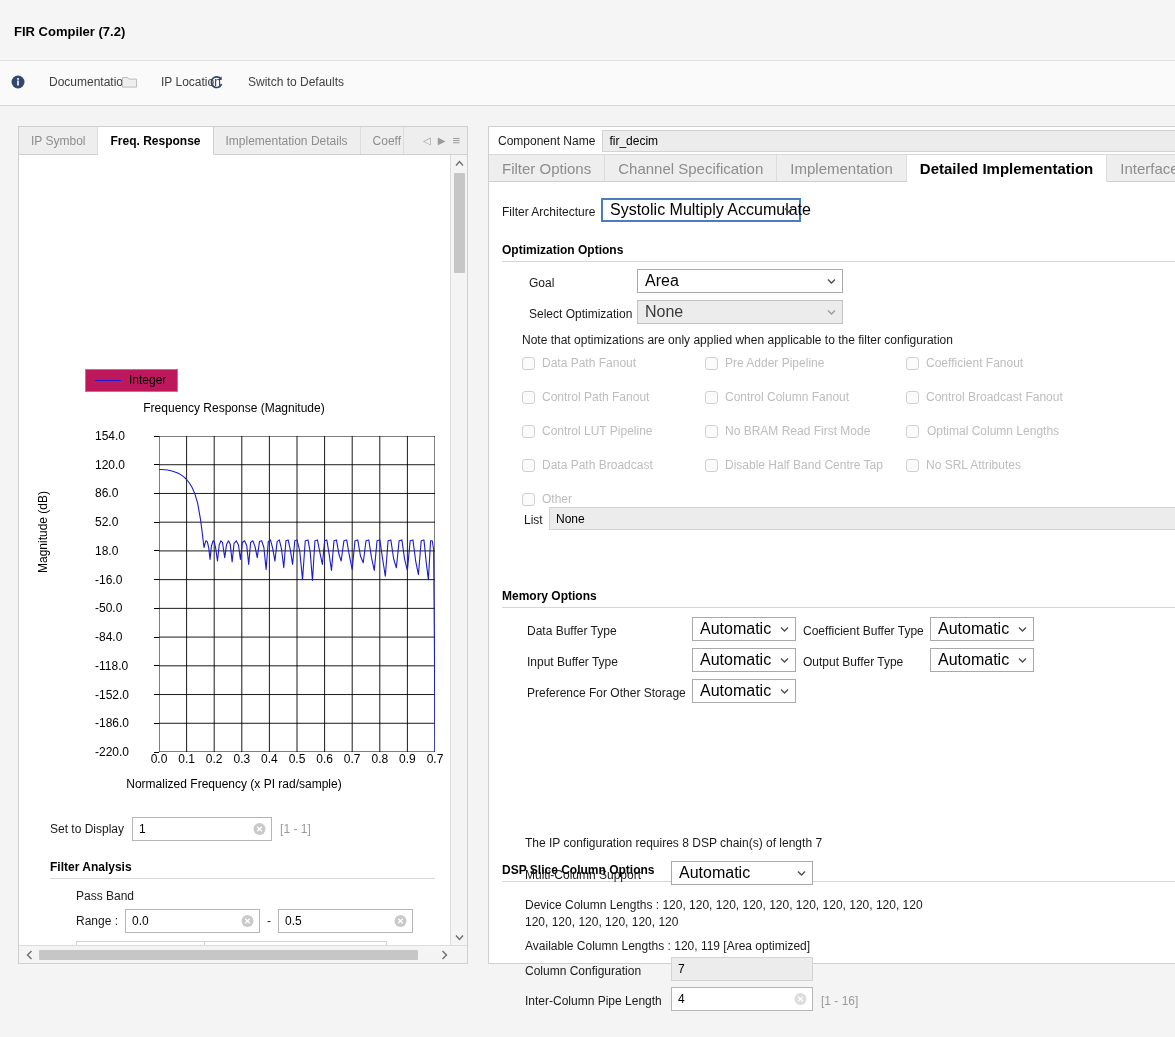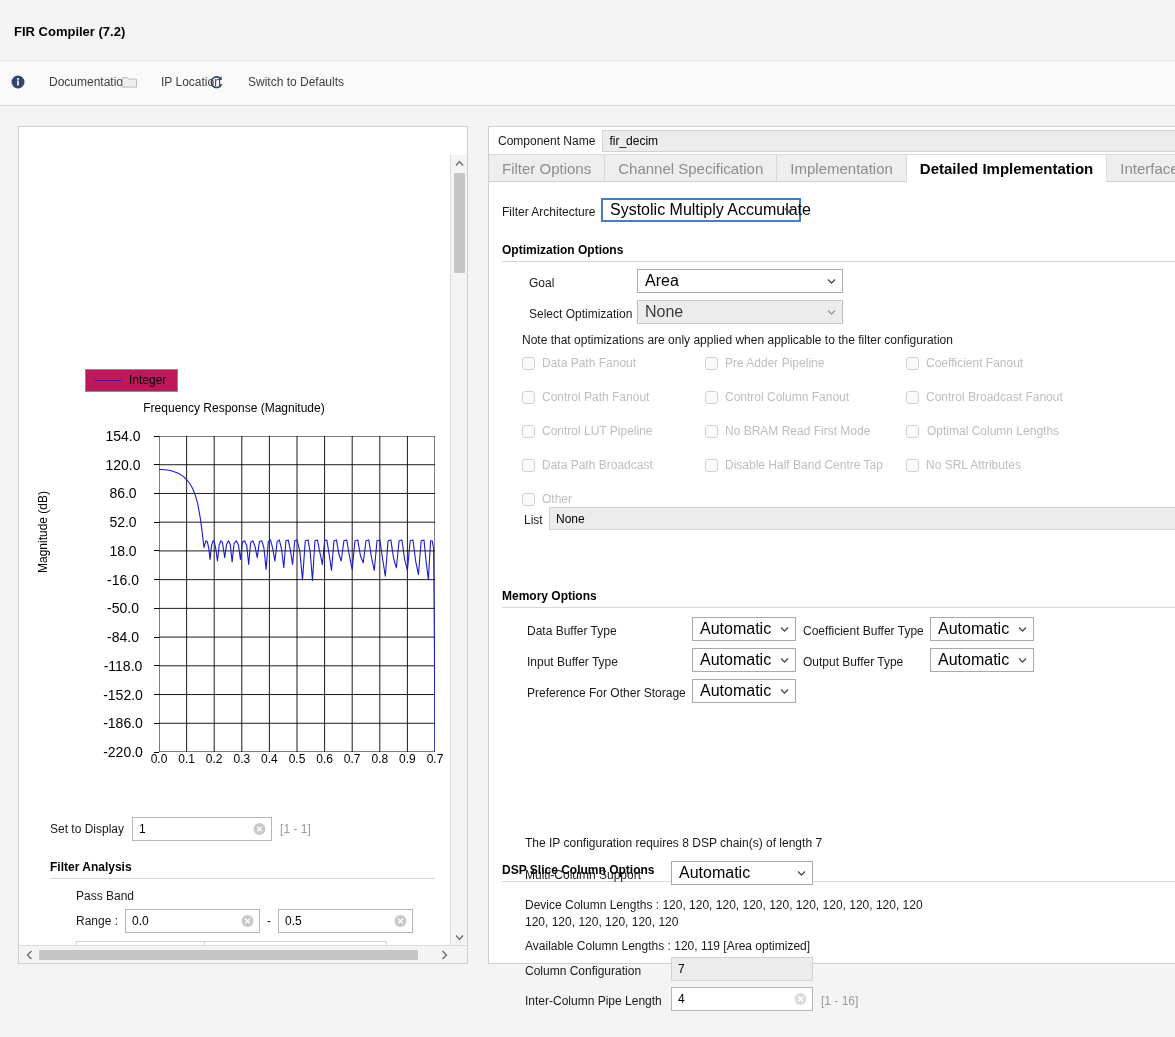--- a/index.html
+++ b/index.html
@@ -122,22 +122,22 @@
   .ylabel {
     position: absolute; left: -46px; top: 370px; width: 140px;
     text-align: center; font-size: 12px; color: #000;
     transform: rotate(-90deg);
   }
   .xlabel {
     position: absolute; left: 0; top: 622px; width: 430px;
     text-align: center; font-size: 12px; color: #000;
   }
   .ytick {
-    position: absolute; right: 0; width: 56px; text-align: center;
-    font-size: 14px; color: #000; transform: translateY(-50%);
+    position: absolute; right: 0; width: 56px; text-align: left;
+    font-size: 12px; color: #000; transform: translateY(-50%);
   }
   .yticks { position: absolute; left: 76px; top: 0; width: 56px; height: 100%; }
   .xtick {
     position: absolute; top: 0; font-size: 12px; color: #000;
     transform: translateX(-50%); white-space: nowrap;
   }
   .xticks { position: absolute; left: 0; top: 597px; width: 430px; height: 16px; }
 
   
   .set-row {
@@ -280,33 +280,53 @@
             <path d="M12 4.2A5.3 5.3 0 1 0 12.6 9" fill="none" stroke="#31476b" stroke-width="1.7"></path>
             <path d="M12.6 1.3v3.6h-3.6z" fill="#31476b"></path>
           </svg>
       </span>
       <span>Switch to Defaults</span>
     </div>
   </div>
 
   <div class="left-panel">
 
+    <div class="ltabs">
+      <div class="ltab">
+        <span>IP Symbol</span>
+      </div>
+      <div class="ltab active">
+        <span>Freq. Response</span>
+      </div>
+      <div class="ltab">
+        <span>Implementation Details</span>
+      </div>
+      <div class="ltab trunc">
+        <span>Coeff</span>
+      </div>
+      <div class="ltab-nav">
+        <span>◁</span>
+        <span>▶</span>
+        <span style="font-size:13px">≡</span>
+      </div>
+    </div>
 
     <div class="lbody">
       <div class="lscroll-area">
 
         <div class="chart-wrap">
 
           <div class="legend-box">
             <span class="legend-line"></span>
             <span>Integer</span>
           </div>
 
           <div class="chart-title">Frequency Response (Magnitude)</div>
           <div class="ylabel">Magnitude (dB)</div>
+          <div class="xlabel">Normalized Frequency (x PI rad/sample)</div>
 
           <div class="yticks">
               <div class="ytick" style="top: 281px;">154.0</div>
               <div class="ytick" style="top: 309.727px;">120.0</div>
               <div class="ytick" style="top: 338.455px;">86.0</div>
               <div class="ytick" style="top: 367.182px;">52.0</div>
               <div class="ytick" style="top: 395.909px;">18.0</div>
               <div class="ytick" style="top: 424.636px;">-16.0</div>
               <div class="ytick" style="top: 453.364px;">-50.0</div>
               <div class="ytick" style="top: 482.091px;">-84.0</div>

